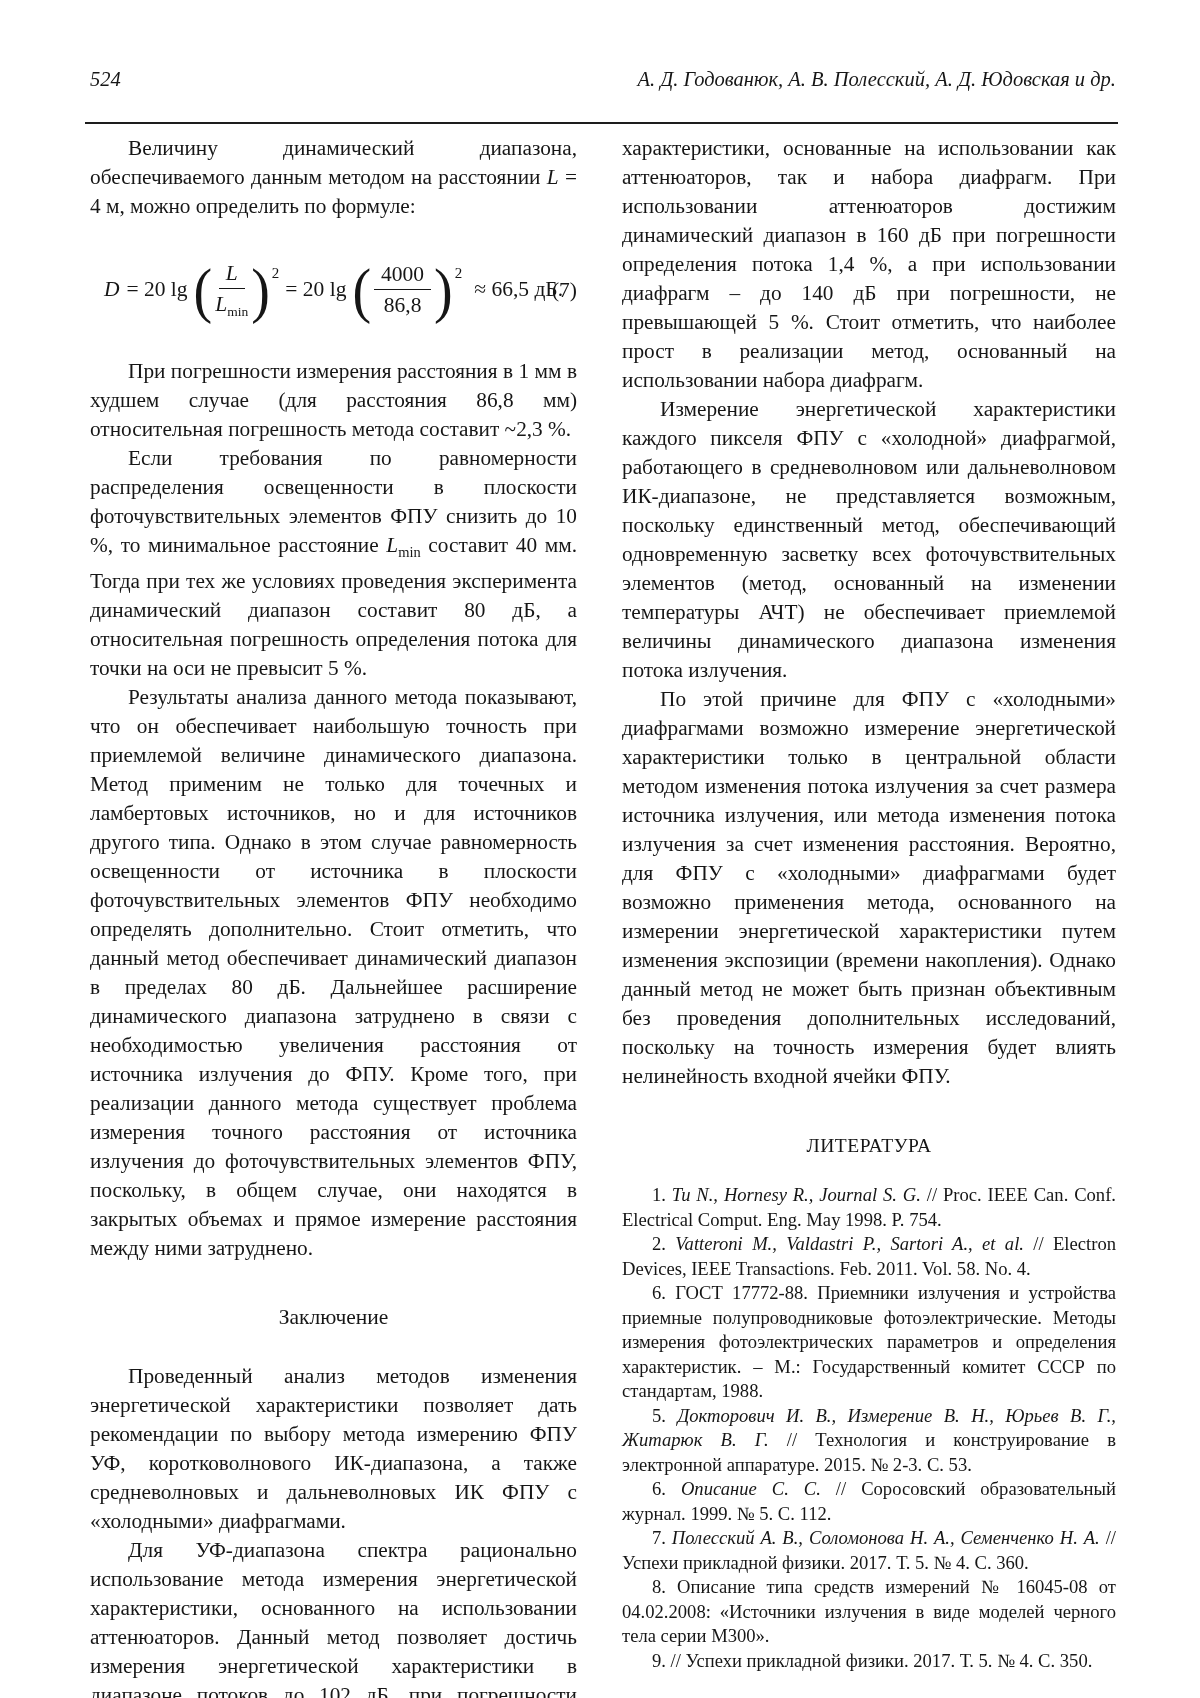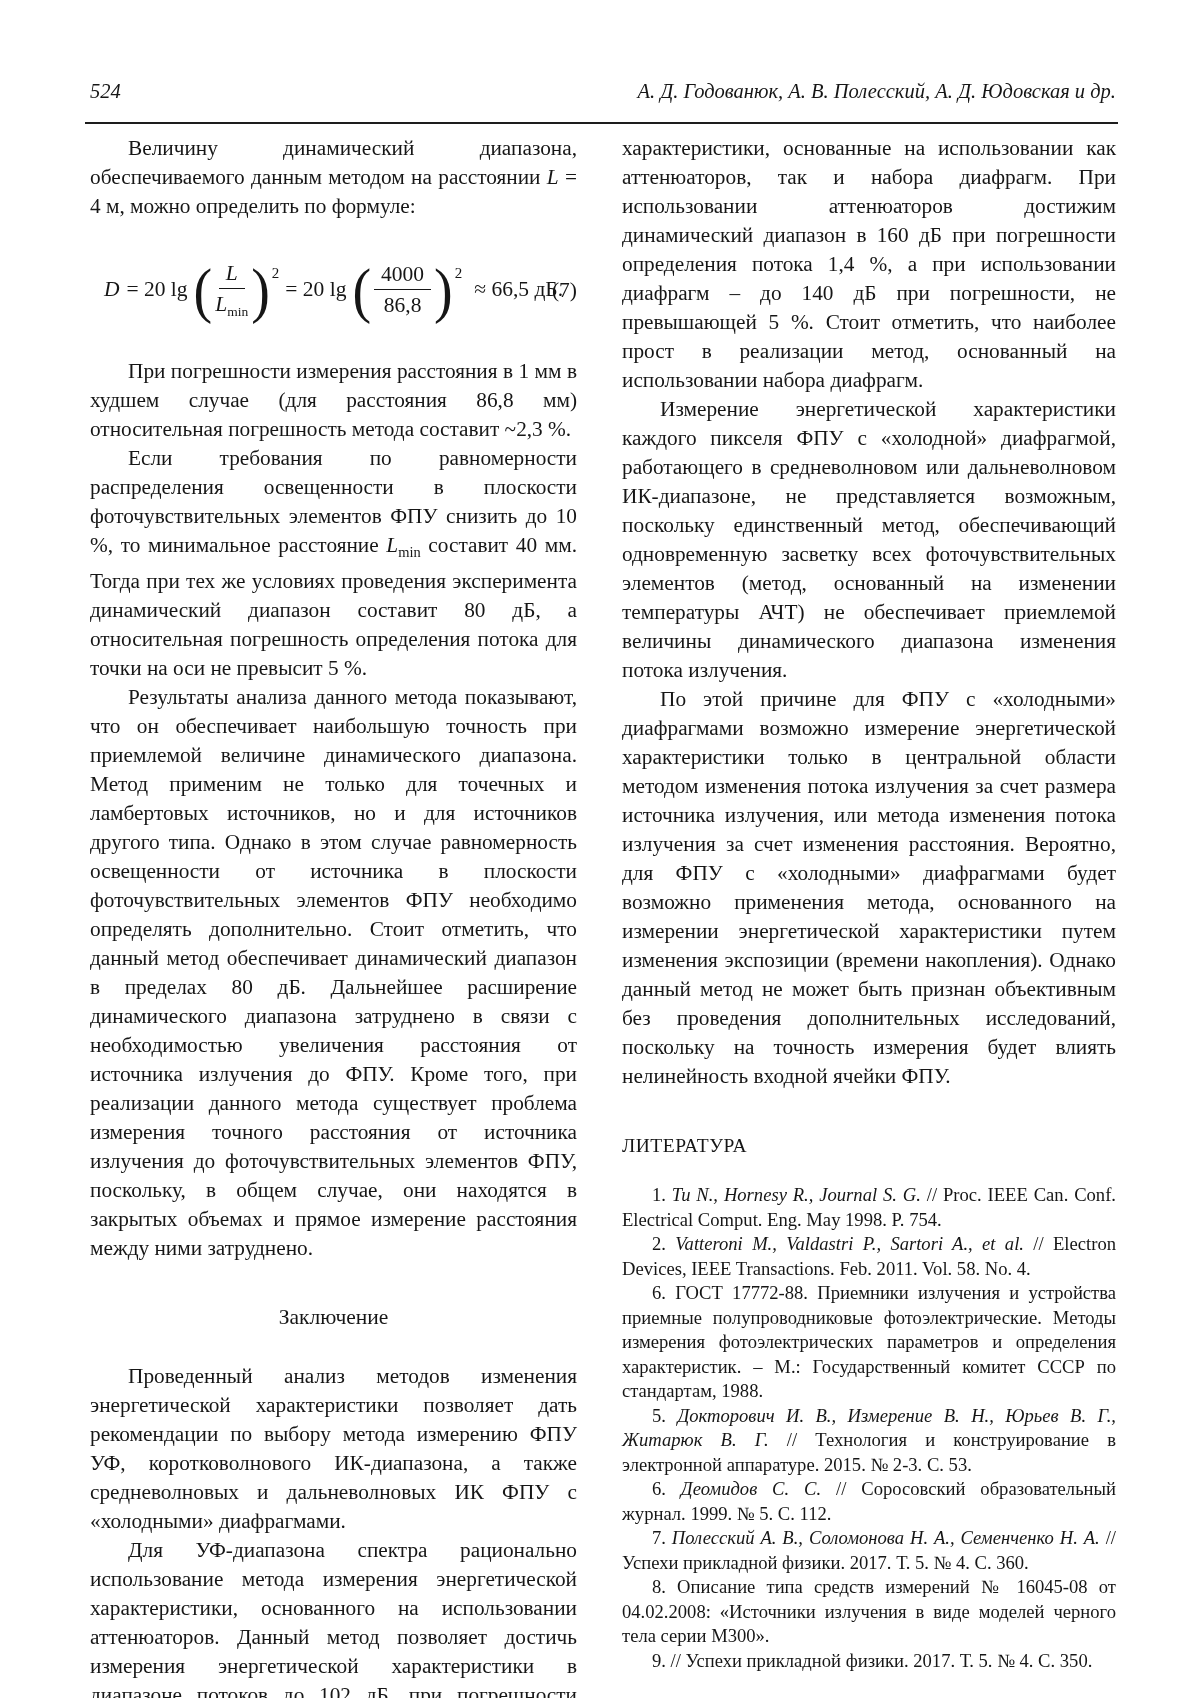--- a/index.html
+++ b/index.html
@@ -1,32 +1,32 @@
 <!DOCTYPE html>
 <html lang="ru"><head>
 <meta charset="utf-8">
 <style>
   html,body{margin:0;padding:0;background:#ffffff;}
   .page{
     position:relative;width:1200px;height:1698px;background:#ffffff;
     font-family:"Liberation Serif","DejaVu Serif",serif;color:#161616;overflow:hidden;
   }
   .header{
-    position:absolute;left:90px;right:84px;top:80px;
+    position:absolute;left:90px;right:84px;top:68px;
     display:flex;justify-content:space-between;align-items:baseline;
     font-style:italic;font-size:20.5px;
   }
   .rule{position:absolute;left:85px;right:82px;top:122px;border-top:2px solid #1d1d1d;}
   .col{position:absolute;top:134px;}
   .col-left{left:90px;width:487px;}
   .col-right{left:622px;width:494px;}
   p.body{font-size:21.3px;line-height:29px;text-align:justify;text-indent:38px;margin:0;hyphens:auto;}
   p.cont{text-indent:0;}
   .h-conclusion{font-weight:normal;text-align:center;font-size:21.5px;margin:42px 0 32px;}
-  .h-lit{font-size:19.5px;letter-spacing:0.5px;margin:44px 0 26px;}
+  .h-lit{text-align:center;font-size:19.5px;letter-spacing:0.5px;margin:44px 0 26px;}
   .refs p.ref{font-size:18.6px;line-height:24.5px;text-align:justify;text-indent:30px;margin:0;hyphens:auto;}
   
   .formula{position:relative;display:flex;align-items:center;justify-content:center;
     margin:20px 0 18px;min-height:98px;font-size:21.5px;}
   .f-body{display:flex;align-items:center;}
   .f-var{font-style:italic;margin-right:7px;}
   .f-op{margin-right:5px;white-space:nowrap;}
   .f-paren{font-size:56px;font-weight:400;transform:scaleY(1.08);line-height:0.9;margin:0 1px;}
   .frac{display:inline-flex;flex-direction:column;align-items:center;margin:0 2px;line-height:1.12;}
   .frac .num{border-bottom:1.6px solid #161616;padding:0 7px 3px;}
@@ -93,20 +93,20 @@
     <p class="body">Измерение энергетической характеристики каждого пикселя ФПУ с «холодной» диафрагмой, работающего в средневолновом или дальневолновом ИК-диапазоне, не представляется возможным, поскольку единственный метод, обеспечивающий одновременную засветку всех фоточувствительных элементов (метод, основанный на изменении температуры АЧТ) не обеспечивает приемлемой величины динамического диапазона изменения потока излучения.</p>
     <p class="body">По этой причине для ФПУ с «холодными» диафрагмами возможно измерение энергетической характеристики только в центральной области методом изменения потока излучения за счет размера источника излучения, или метода изменения потока излучения за счет изменения расстояния. Вероятно, для ФПУ с «холодными» диафрагмами будет возможно применения метода, основанного на измерении энергетической характеристики путем изменения экспозиции (времени накопления). Однако данный метод не может быть признан объективным без проведения дополнительных исследований, поскольку на точность измерения будет влиять нелинейность входной ячейки ФПУ.</p>
 
     <div class="h-lit">ЛИТЕРАТУРА</div>
 
     <div class="refs">
         <p class="ref">1. <i>Tu N., Hornesy R., Journal S. G.</i> // Proc. IEEE Can. Conf. Electrical Comput. Eng. May 1998. P. 754.</p>
         <p class="ref">2. <i>Vatteroni M., Valdastri P., Sartori A., et al.</i> // Electron Devices, IEEE Transactions. Feb. 2011. Vol. 58. No. 4.</p>
         <p class="ref">6. ГОСТ 17772-88. Приемники излучения и устройства приемные полупроводниковые фотоэлектрические. Методы измерения фотоэлектрических параметров и определения характеристик. – М.: Государственный комитет СССР по стандартам, 1988.</p>
         <p class="ref">5. <i>Докторович И. В., Измерение В. Н., Юрьев В. Г., Житарюк В. Г.</i> // Технология и конструирование в электронной аппаратуре. 2015. № 2-3. С. 53.</p>
-        <p class="ref">6. <i>Деомидов С. С.</i> // Соросовский образовательный журнал. 1999. № 5. С. 112.</p>
+        <p class="ref">6. <i>Описание С. С.</i> // Соросовский образовательный журнал. 1999. № 5. С. 112.</p>
         <p class="ref">7. <i>Полесский А. В., Соломонова Н. А., Семенченко Н. А.</i> // Успехи прикладной физики. 2017. Т. 5. № 4. С. 360.</p>
         <p class="ref">8. Описание типа средств измерений № 16045-08 от 04.02.2008: «Источники излучения в виде моделей черного тела серии М300».</p>
         <p class="ref">9.  // Успехи прикладной физики. 2017. Т. 5. № 4. С. 350.</p>
       </div>
   </div>
 
 </div>
 
 </body></html>

